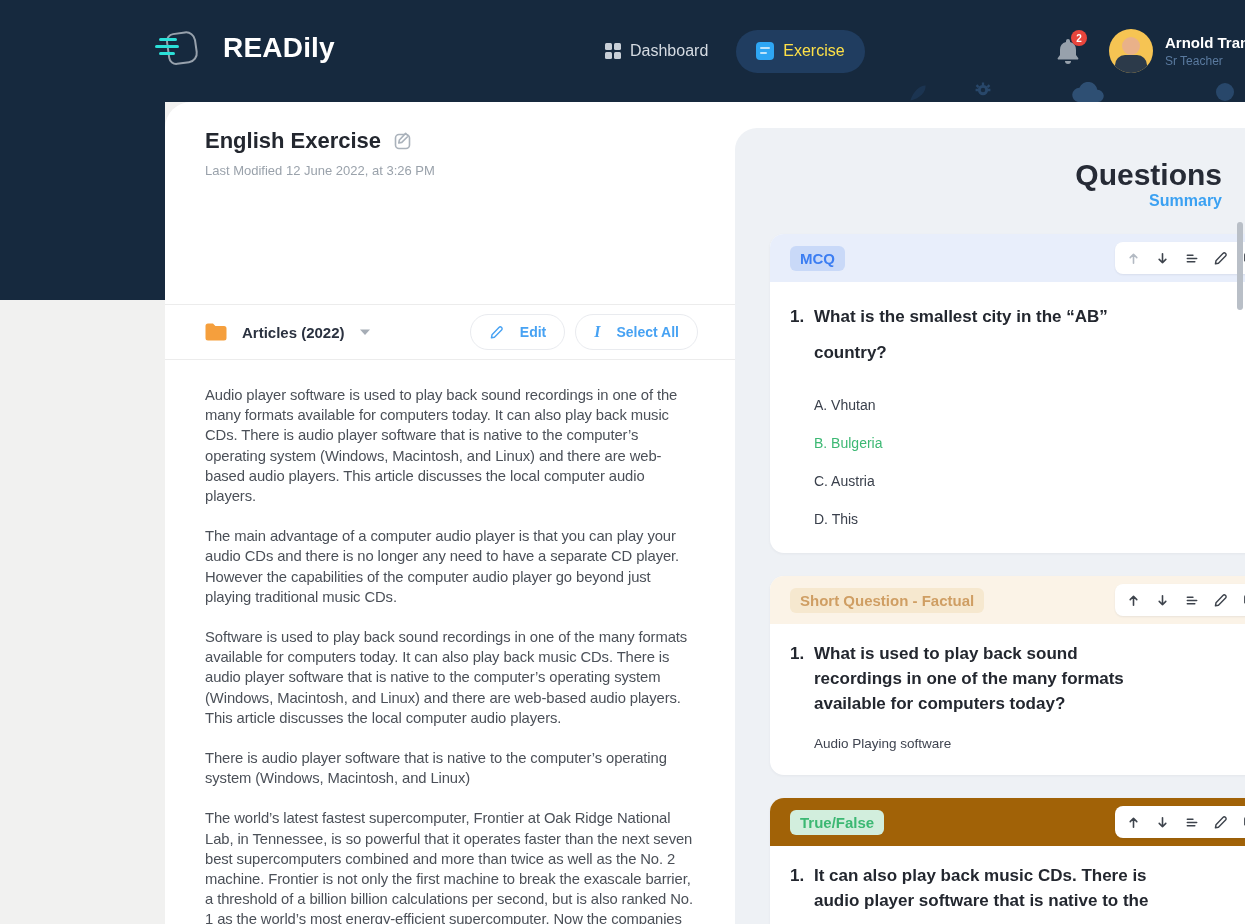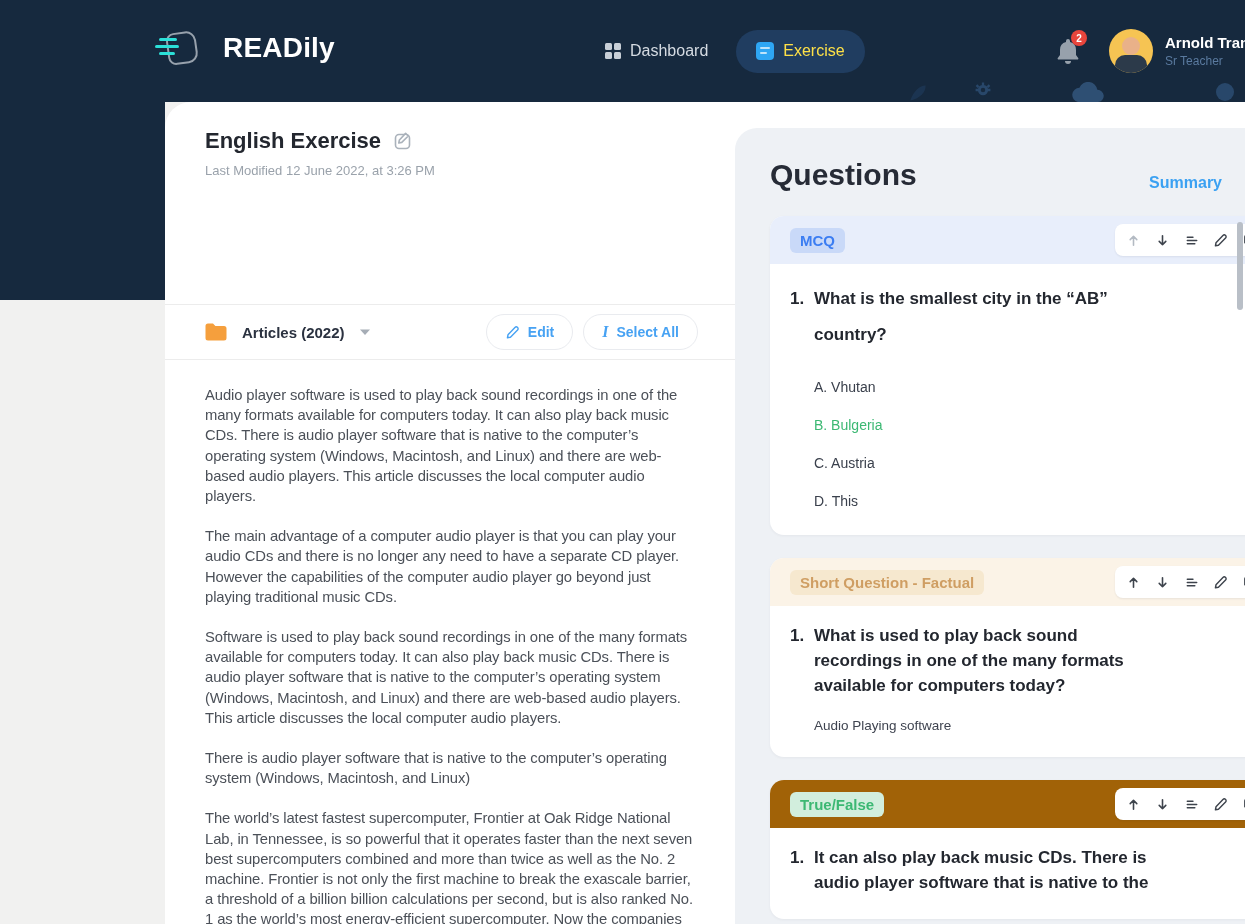--- a/index.html
+++ b/index.html
@@ -47,32 +47,32 @@
 
   .doc { position:absolute; left:165px; top:102px; width:570px; height:822px; }
   .doc-head { padding:26px 40px 0 40px; }
   .doc-title-row { display:flex; align-items:center; gap:12px; }
   .doc-title { font-size:22px; font-weight:700; color:#23272f; }
   .doc-sub { margin-top:9px; font-size:13px; color:#9aa2ab; }
   .divider { position:absolute; left:0; width:570px; height:1px; background:#ececec; }
   .folder-row { position:absolute; left:0; top:203px; width:570px; height:54px; display:flex; align-items:center; padding:0 37px 0 39px; }
   .folder-name { margin-left:14px; font-size:15px; font-weight:700; color:#2b3240; }
   .caret { margin-left:14px; }
-  .pill-btn { display:flex; align-items:center; gap:8px; height:36px; padding:0 18px; border:1px solid #e9ebef; border-radius:19px;
+  .pill-btn { display:flex; align-items:center; gap:16px; height:36px; padding:0 18px; border:1px solid #e9ebef; border-radius:19px;
               background:#fff; color:#47a2f3; font-size:14px; font-weight:600; cursor:pointer; }
   .pill-btn + .pill-btn { margin-left:10px; }
   .spacer { flex:1; }
   .sel-icon { font-family:"Liberation Serif", serif; font-style:italic; font-size:16px; color:#47a2f3; }
 
   .article { position:absolute; left:40px; top:283px; width:494px; font-size:14.8px; line-height:20.2px; color:#4b5058; letter-spacing:-.1px; }
   .article p { margin-bottom:20px; }
 
   
   .qpanel { position:absolute; left:735px; top:128px; width:510px; height:796px; background:#eef1f5; border-top-left-radius:22px; }
-  .q-headrow { display:flex; align-items:flex-end; padding:30px 23px 24px 35px; }
+  .q-headrow { display:flex; align-items:flex-end; padding:30px 23px 24px 35px;flex-direction:column; }
   .q-title { font-size:30px; font-weight:700; color:#262b36; }
   .q-summary { margin-left:auto; font-size:16px; font-weight:600; color:#3ba1f2; cursor:pointer; }
 
   .qcard { width:540px; margin:0 0 23px 35px; background:#fff; border-radius:14px; box-shadow:0 1px 3px rgba(30,40,60,.05); overflow:hidden; }
   .qcard-head { height:48px; display:flex; align-items:center; padding:0 13px 0 20px; }
   .qcard-head.mcq { background:#e8eefb; }
   .qcard-head.shortq { background:#fbf3e7;align-items:center; }
   .qcard-head.tf { background:#a16207; }
   .qbadge { font-size:15px; font-weight:700; padding:4px 10px; border-radius:6px; }
   .qbadge.mcq { color:#3b7df2; background:#c9d9f8; }

